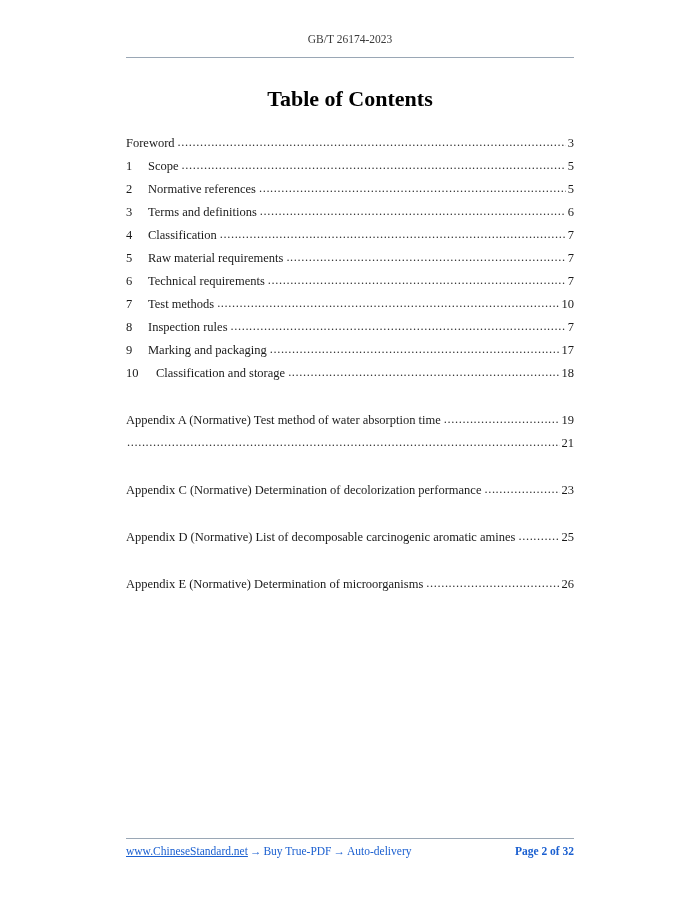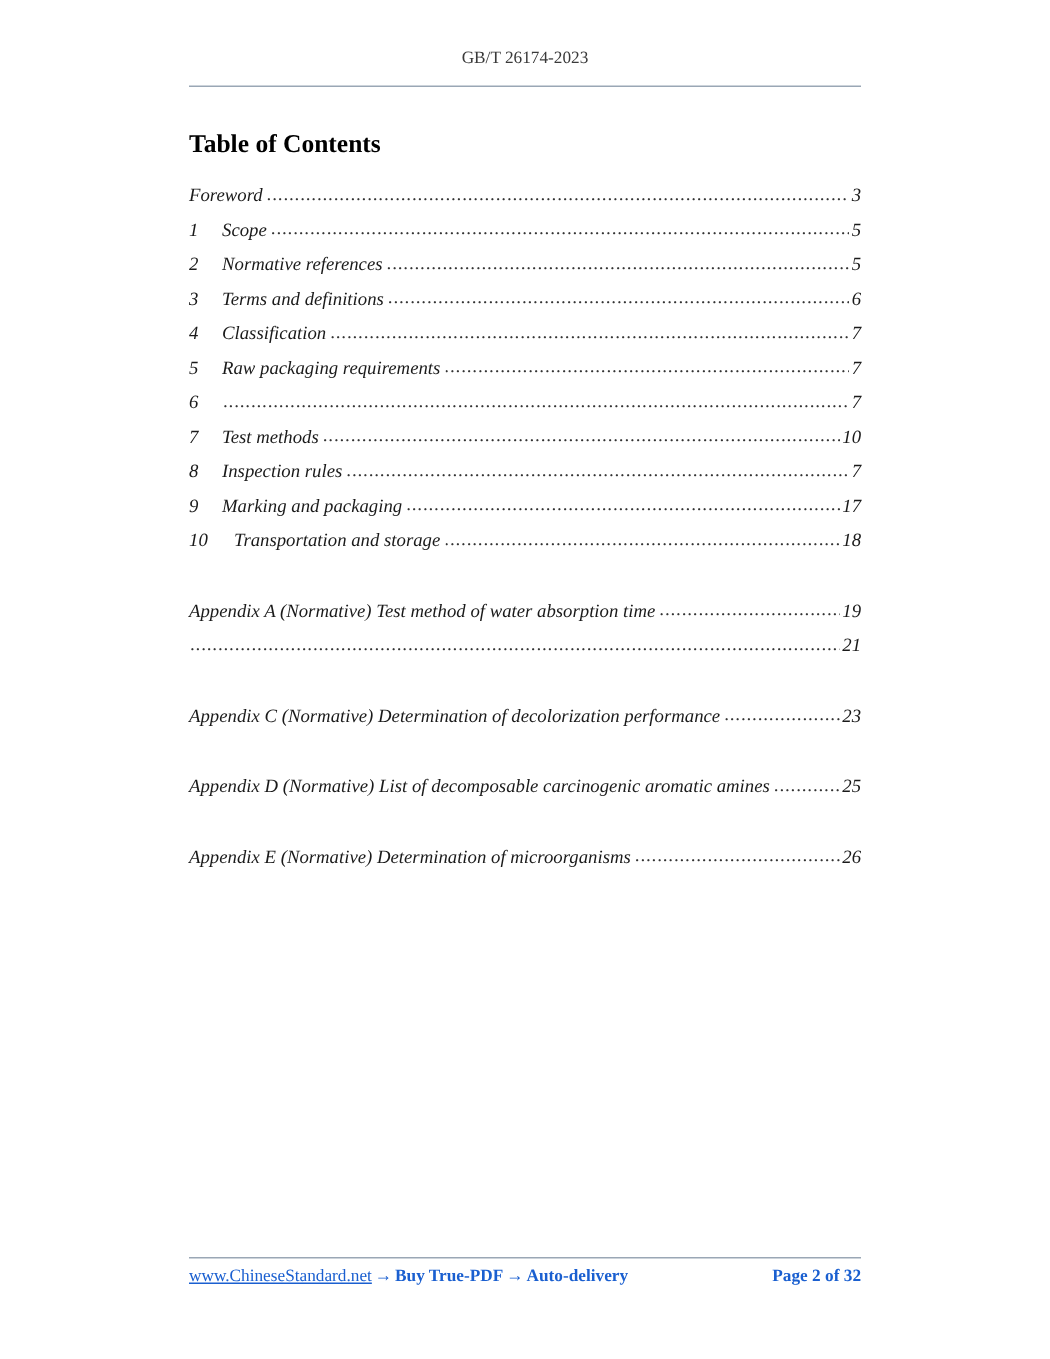--- a/index.html
+++ b/index.html
@@ -39,33 +39,32 @@
     width: 448px;
     height: 1px;
     background: #9aa7b5;
   }
   
   .toc-title {
     position: absolute;
     left: 126px;
     top: 86px;
     width: 448px;
-    text-align: left;
-    font-size: 17px;
+    text-align: center;
+    font-size: 22px;
     font-weight: bold;
     font-family: "Liberation Serif", serif;
     color: #000;
   }
   
   .toc {
     position: absolute;
     left: 126px;
-    top: 119px;
-    width: 448px;
-    font-style: italic;
+    top: 132px;
+    width: 448px;
   }
   .toc-row {
     display: flex;
     align-items: baseline;
     font-size: 12.5px;
     line-height: 23px;
     color: #1a1a1a;
     white-space: nowrap;
   }
   .toc-num {
@@ -127,21 +126,20 @@
   .footer-link {
     color: #1a5fd0;
     text-decoration: underline;
   }
   .footer-arrow {
     color: #1a5fd0;
     padding: 0 2px;
   }
   .footer-buy {
     color: #1a5fd0;
-    font-weight: bold;
   }
   .footer-right {
     color: #1a5fd0;
   }
   .footer-right .pagenum {
     font-weight: bold;
   }
   .footer-right .of {
     font-weight: bold;
   }
@@ -187,27 +185,28 @@
 
     <div class="toc-row">
       <span class="toc-num">4</span>
       <span class="toc-label">Classification</span>
       <span class="dots">................................................................................................................................</span>
       <span class="toc-page">7</span>
     </div>
 
     <div class="toc-row">
       <span class="toc-num">5</span>
-      <span class="toc-label">Raw packaging requirements</span>
+      <span class="toc-label">Raw material requirements</span>
       <span class="dots">................................................................................................................................</span>
       <span class="toc-page">7</span>
     </div>
 
     <div class="toc-row">
       <span class="toc-num">6</span>
+      <span class="toc-label">Technical requirements</span>
       <span class="dots">................................................................................................................................</span>
       <span class="toc-page">7</span>
     </div>
 
     <div class="toc-row">
       <span class="toc-num">7</span>
       <span class="toc-label">Test methods</span>
       <span class="dots">................................................................................................................................</span>
       <span class="toc-page">10</span>
     </div>
@@ -221,21 +220,21 @@
 
     <div class="toc-row">
       <span class="toc-num">9</span>
       <span class="toc-label">Marking and packaging</span>
       <span class="dots">................................................................................................................................</span>
       <span class="toc-page">17</span>
     </div>
 
     <div class="toc-row">
       <span class="toc-num wide">10</span>
-      <span class="toc-label">Transportation and storage</span>
+      <span class="toc-label">Classification and storage</span>
       <span class="dots">................................................................................................................................</span>
       <span class="toc-page">18</span>
     </div>
 
     <div class="toc-row row-appendix">
       <span class="toc-label">Appendix A (Normative) Test method of water absorption time</span>
       <span class="dots">................................................................................................................................</span>
       <span class="toc-page">19</span>
     </div>
 

